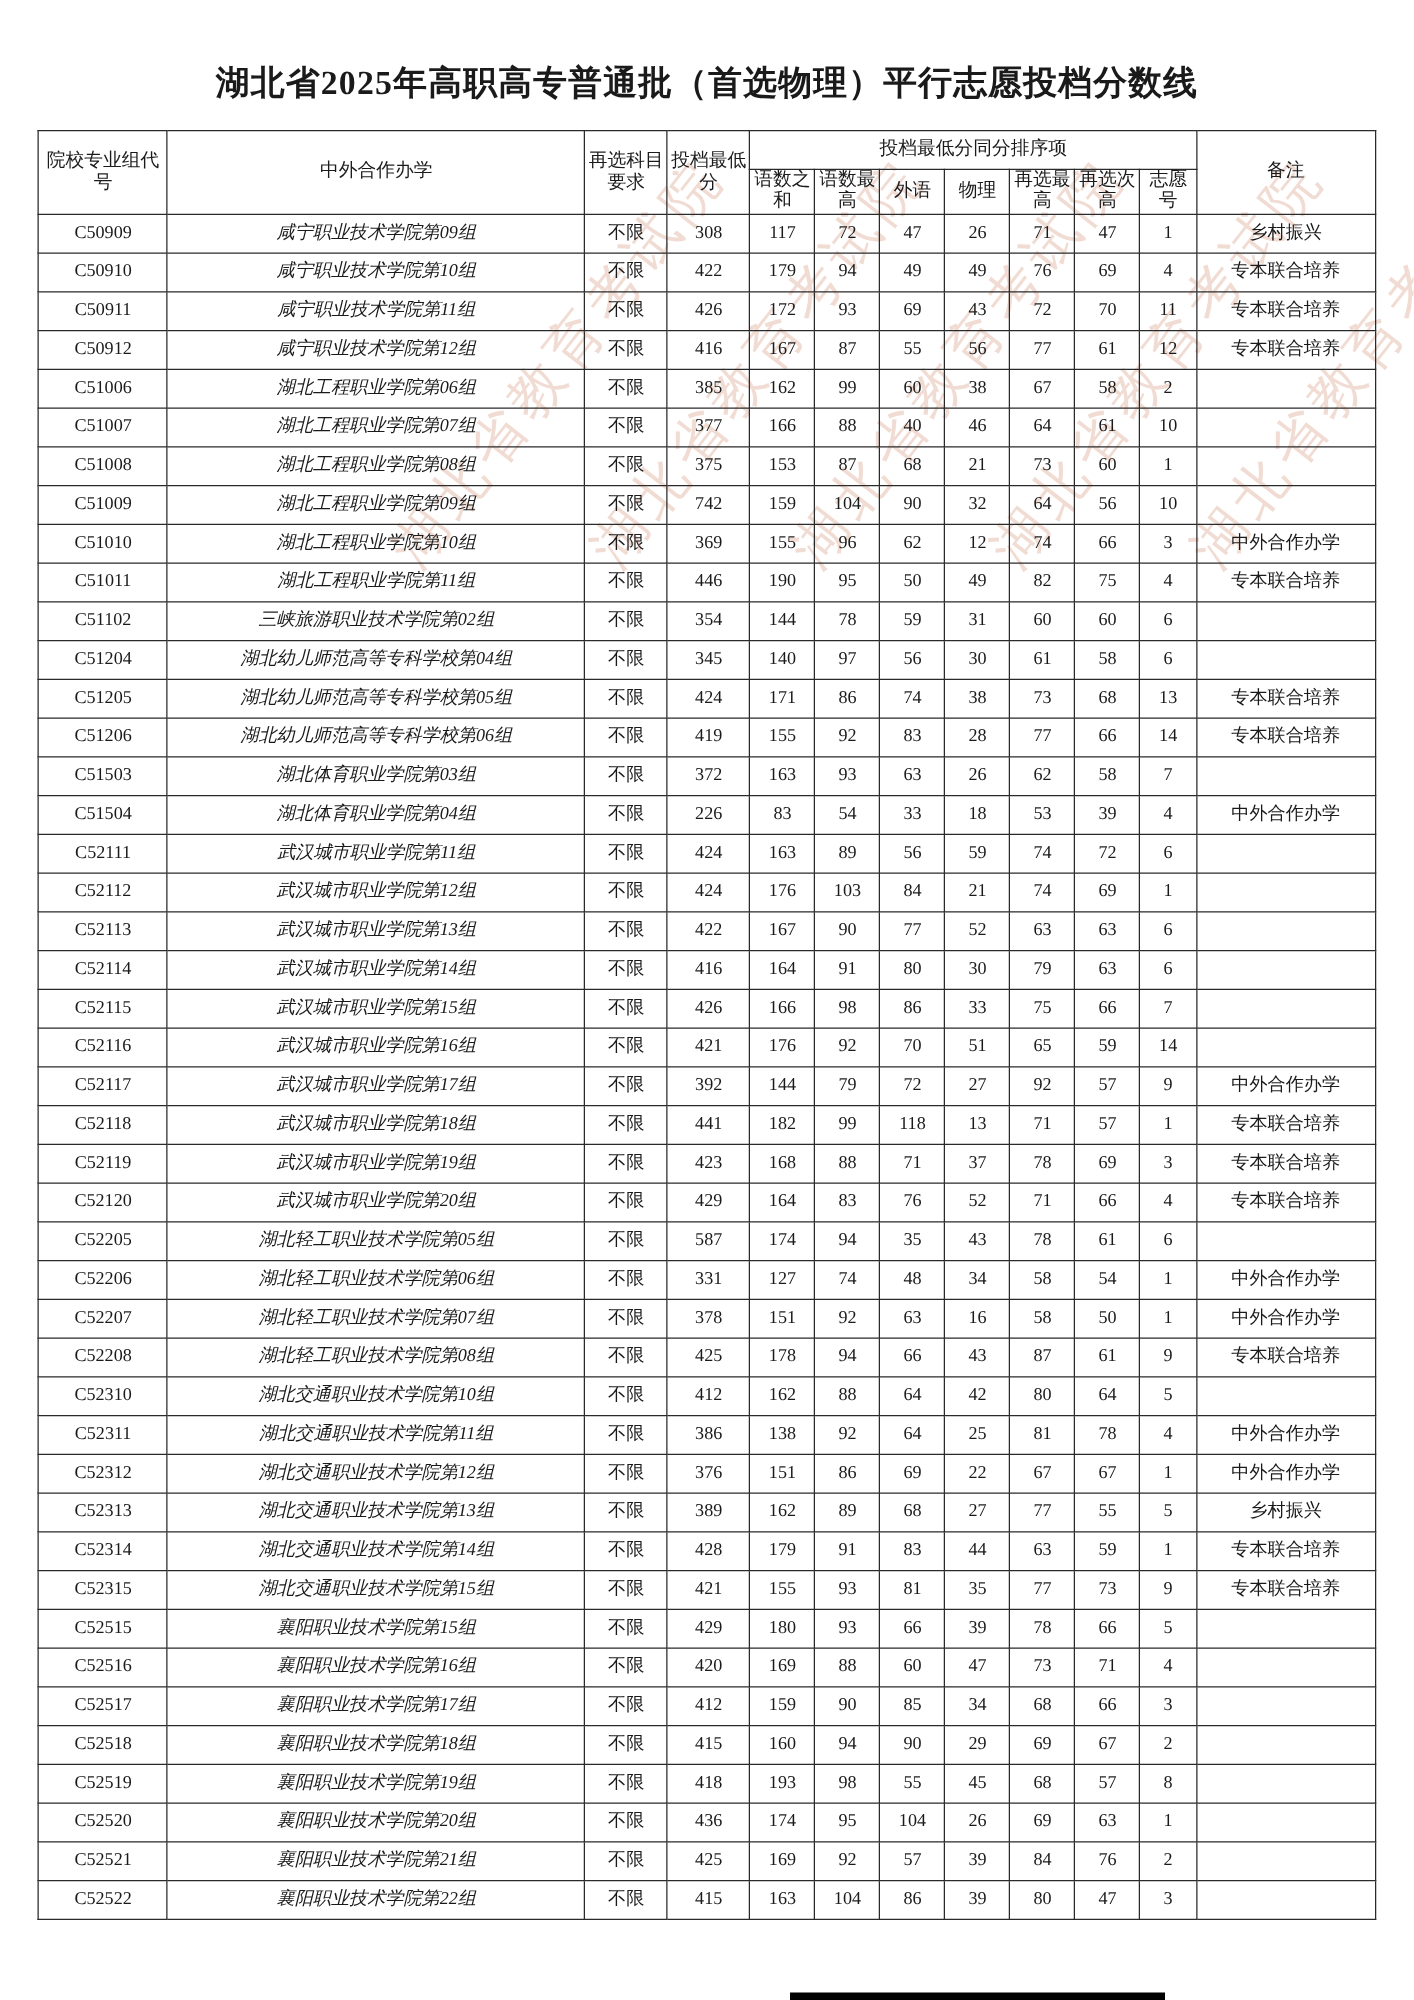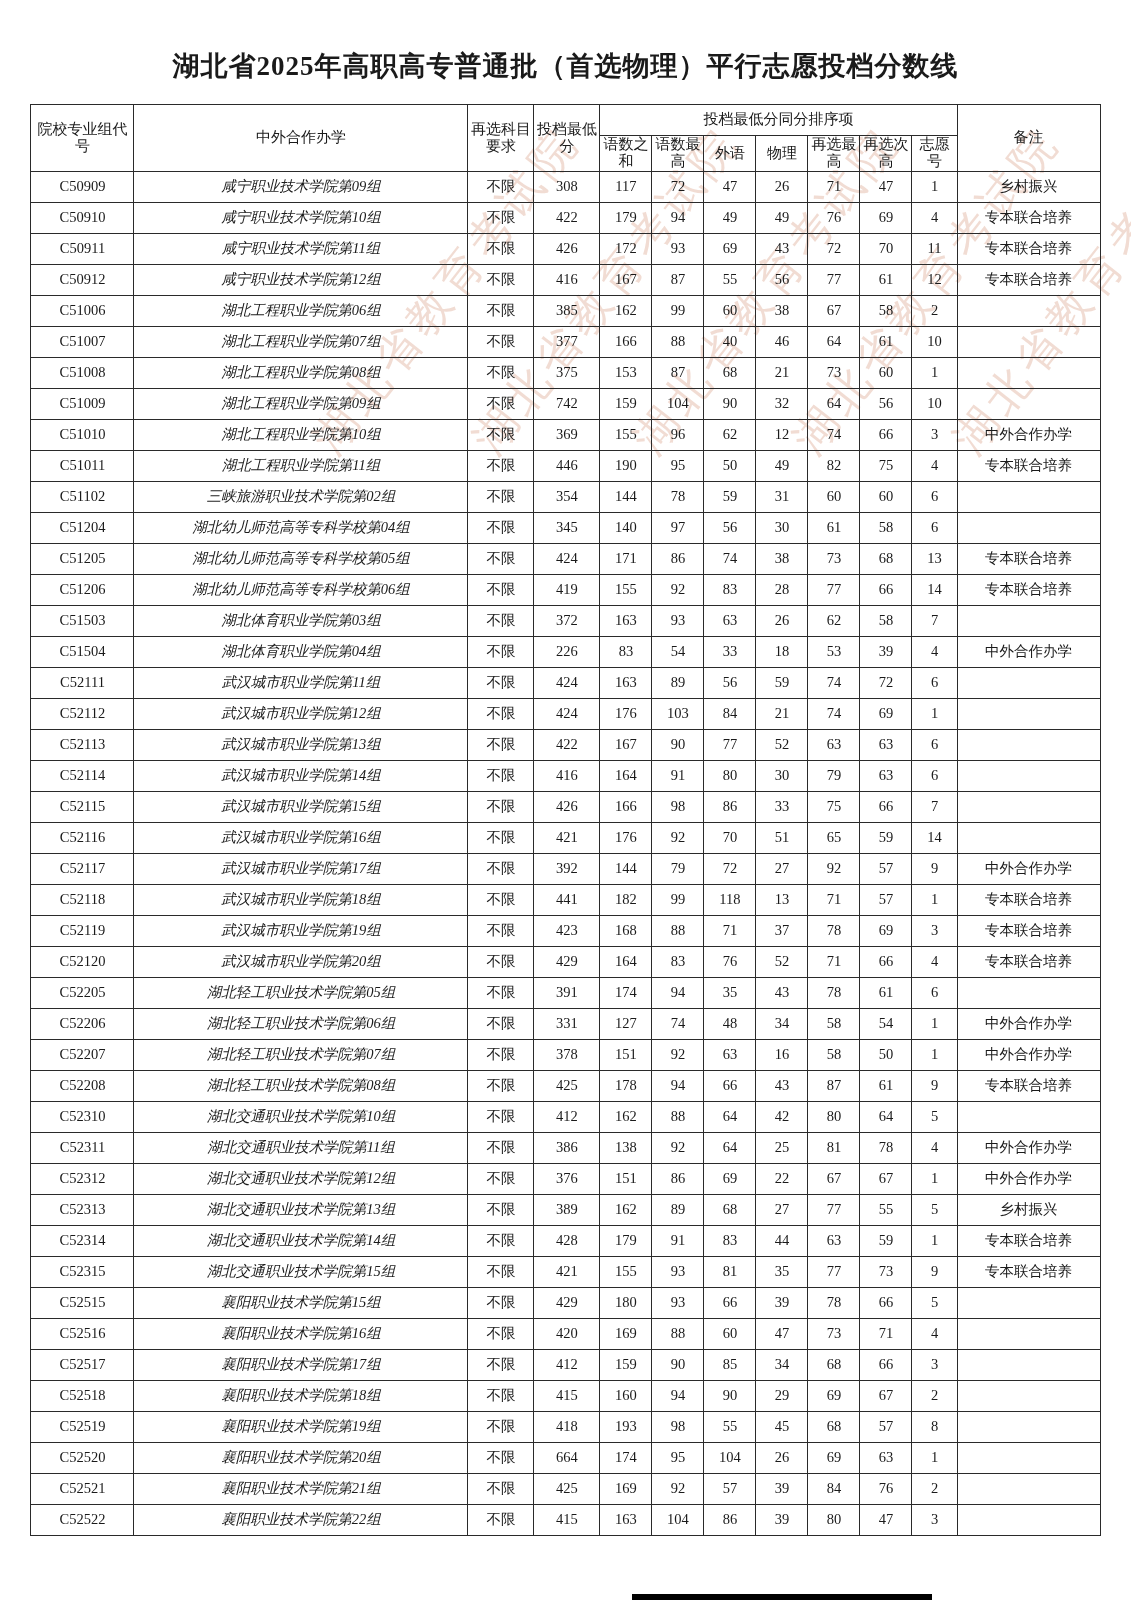--- a/index.html
+++ b/index.html
@@ -520,21 +520,21 @@
           <td>52</td>
           <td>71</td>
           <td>66</td>
           <td>4</td>
           <td class="note-cell">专本联合培养</td>
         </tr>
         <tr>
           <td>C52205</td>
           <td class="name-cell">湖北轻工职业技术学院第05组</td>
           <td>不限</td>
-          <td>391</td>
+          <td>587</td>
           <td>174</td>
           <td>94</td>
           <td>35</td>
           <td>43</td>
           <td>78</td>
           <td>61</td>
           <td>6</td>
           <td class="note-cell"></td>
         </tr>
         <tr>
@@ -730,21 +730,21 @@
           <td>45</td>
           <td>68</td>
           <td>57</td>
           <td>8</td>
           <td class="note-cell"></td>
         </tr>
         <tr>
           <td>C52520</td>
           <td class="name-cell">襄阳职业技术学院第20组</td>
           <td>不限</td>
-          <td>664</td>
+          <td>436</td>
           <td>174</td>
           <td>95</td>
           <td>104</td>
           <td>26</td>
           <td>69</td>
           <td>63</td>
           <td>1</td>
           <td class="note-cell"></td>
         </tr>
         <tr>

